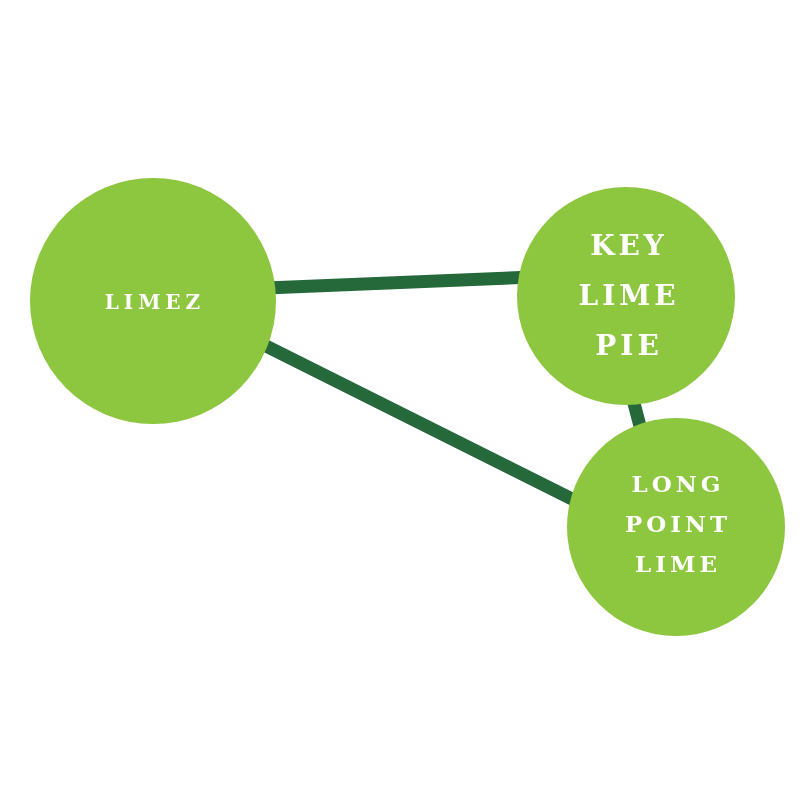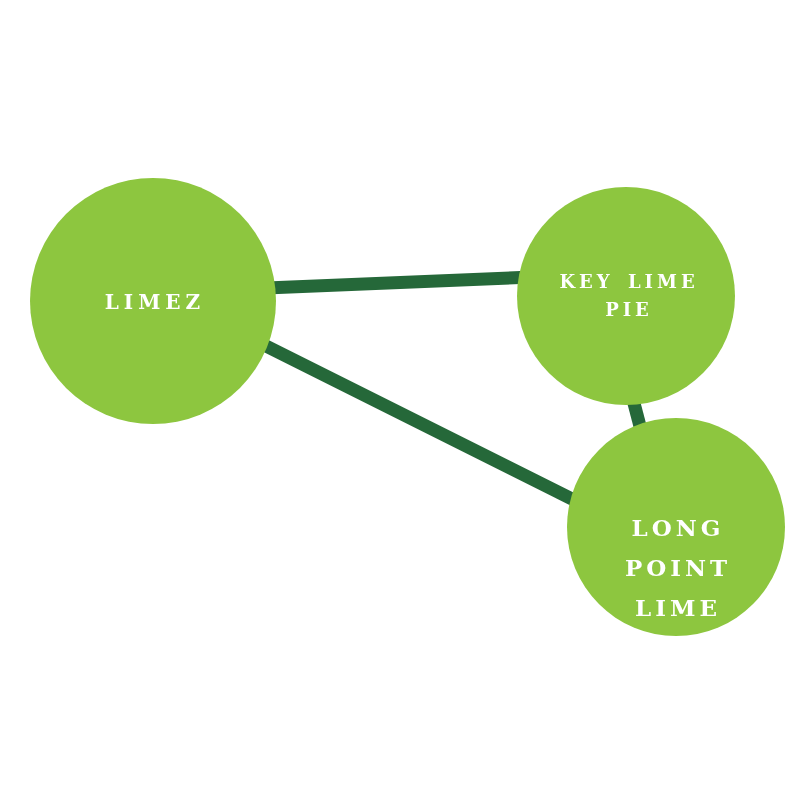--- a/index.html
+++ b/index.html
@@ -36,30 +36,29 @@
   }
   .label-limez {
     left: 155px;
     top: 302px;
     font-size: 20px;
     letter-spacing: 5px;
   }
   .label-key-lime-pie {
     left: 629px;
     top: 296px;
-    font-size: 18px;
-    line-height: 28px;
+    font-size: 28px;
+    line-height: 50px;
     word-spacing: 4px;
   }
   .label-long-point-lime {
     left: 678px;
     top: 524px;
     font-size: 23px;
     line-height: 40px;
-    margin-top: 44px;
   }
 </style>
 </head>
 <body>
 
 <div class="stage">
 
   <svg class="graph-svg" width="800" height="800" viewBox="0 0 800 800">
 
     <line class="edge" x1="170" y1="292" x2="630" y2="273" stroke="#256839"></line>

